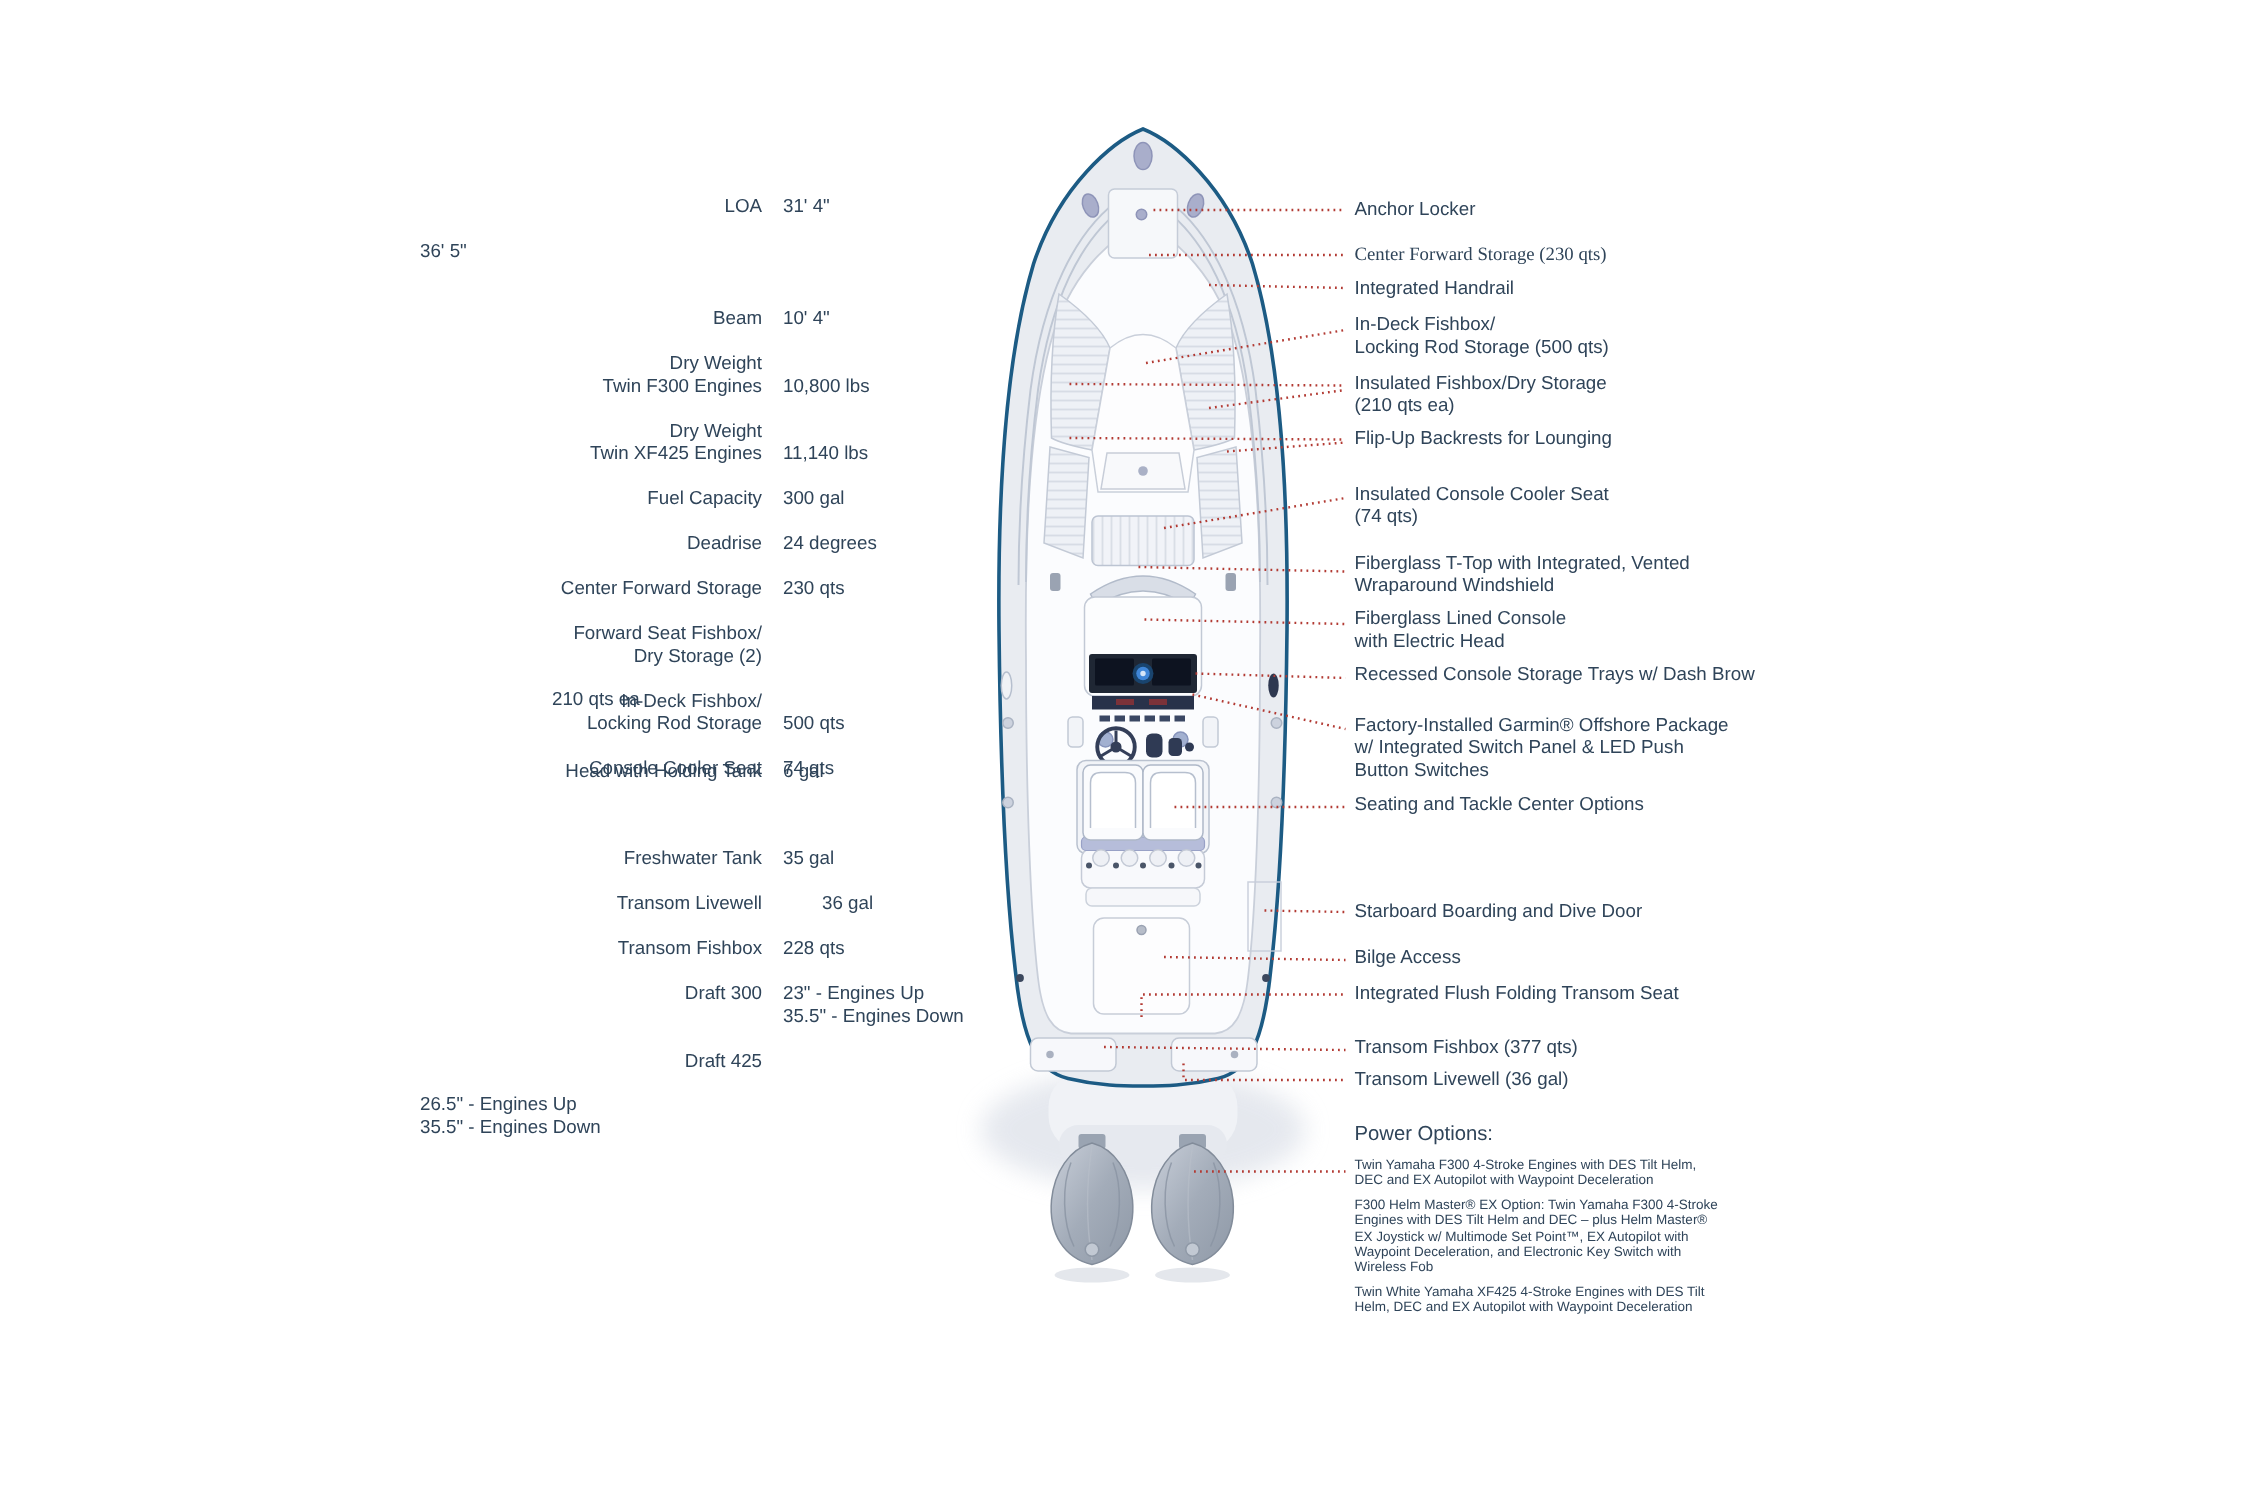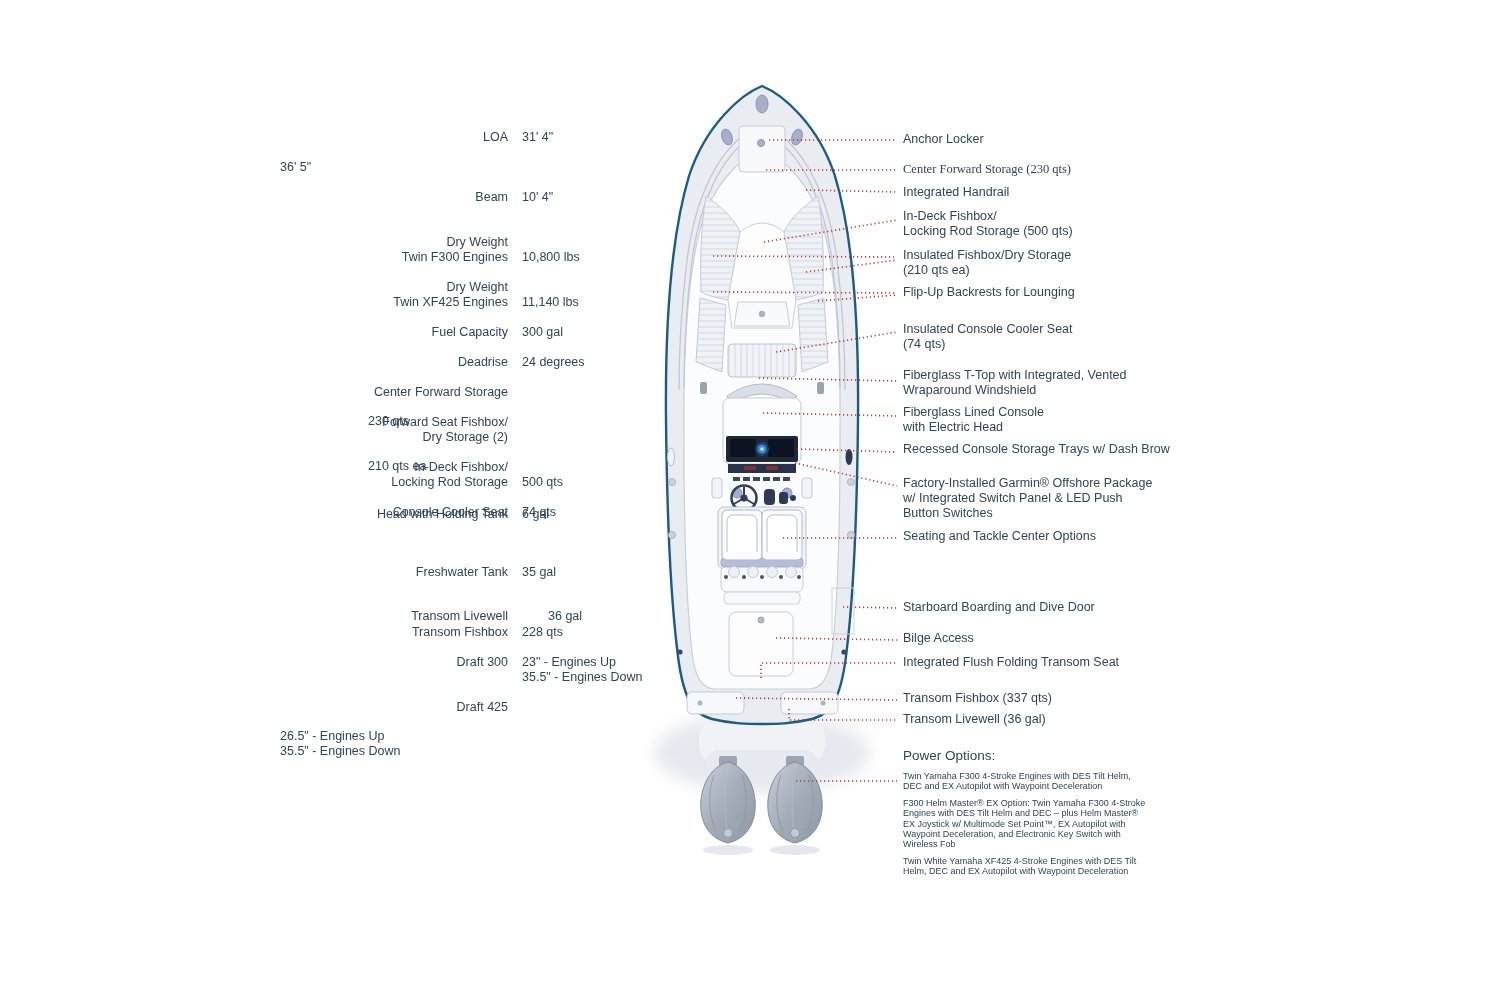--- a/index.html
+++ b/index.html
@@ -235,21 +235,21 @@
     </svg>
 
   <div id="spec-rows">
       <div class="spec-row" style="top: 130px;">
         <div class="spec-label">LOA</div>
         <div class="spec-value">31' 4"</div>
       </div>
       <div class="spec-row" style="top: 160px;">
         <div class="spec-value">36' 5"</div>
       </div>
-      <div class="spec-row" style="top: 190px;">
+      <div class="spec-row" style="top: 205px;">
         <div class="spec-label">Beam</div>
         <div class="spec-value">10' 4"</div>
       </div>
       <div class="spec-row" style="top: 235px;">
         <div class="spec-label">Dry Weight
 Twin F300 Engines</div>
         <div class="spec-value">10,800 lbs</div>
       </div>
       <div class="spec-row" style="top: 280px;">
         <div class="spec-label">Dry Weight
@@ -257,21 +257,21 @@
         <div class="spec-value">11,140 lbs</div>
       </div>
       <div class="spec-row" style="top: 325px;">
         <div class="spec-label">Fuel Capacity</div>
         <div class="spec-value">300 gal</div>
       </div>
       <div class="spec-row" style="top: 355px;">
         <div class="spec-label">Deadrise</div>
         <div class="spec-value">24 degrees</div>
       </div>
-      <div class="spec-row" style="top: 385px; flex-direction: column;">
+      <div class="spec-row" style="top: 385px;">
         <div class="spec-label">Center Forward Storage</div>
         <div class="spec-value">230 qts</div>
       </div>
       <div class="spec-row" style="top: 415px; flex-direction: column;">
         <div class="spec-label">Forward Seat Fishbox/
 Dry Storage (2)</div>
         <div class="spec-value">210 qts ea</div>
       </div>
       <div class="spec-row" style="top: 460px;">
         <div class="spec-label">In-Deck Fishbox/
@@ -283,21 +283,21 @@
         <div class="spec-value">74 qts</div>
       </div>
       <div class="spec-row" style="top: 507px;">
         <div class="spec-label">Head with Holding Tank</div>
         <div class="spec-value">6 gal</div>
       </div>
       <div class="spec-row" style="top: 565px;">
         <div class="spec-label">Freshwater Tank</div>
         <div class="spec-value">35 gal</div>
       </div>
-      <div class="spec-row" style="top: 609px; gap: 40px;">
+      <div class="spec-row" style="top: 595px; gap: 40px;">
         <div class="spec-label">Transom Livewell</div>
         <div class="spec-value">36 gal</div>
       </div>
       <div class="spec-row" style="top: 625px;">
         <div class="spec-label">Transom Fishbox</div>
         <div class="spec-value">228 qts</div>
       </div>
       <div class="spec-row align-start" style="top: 655px;">
         <div class="spec-label">Draft 300</div>
         <div class="spec-value">23" - Engines Up
@@ -326,21 +326,21 @@
       <div class="callout" style="top: 405px;">Fiberglass Lined Console
 with Electric Head</div>
       <div class="callout" style="top: 442px;">Recessed Console Storage Trays w/ Dash Brow</div>
       <div class="callout" style="top: 476px;">Factory-Installed Garmin® Offshore Package
 w/ Integrated Switch Panel &amp; LED Push
 Button Switches</div>
       <div class="callout" style="top: 529px;">Seating and Tackle Center Options</div>
       <div class="callout" style="top: 600px;">Starboard Boarding and Dive Door</div>
       <div class="callout" style="top: 631px;">Bilge Access</div>
       <div class="callout" style="top: 655px;">Integrated Flush Folding Transom Seat</div>
-      <div class="callout" style="top: 691px;">Transom Fishbox (337 qts)</div>
+      <div class="callout" style="top: 691px;">Transom Fishbox (377 qts)</div>
       <div class="callout" style="top: 712px;">Transom Livewell (36 gal)</div>
     </div>
 
   <div class="power" id="power-options" style="top: 748px;">
     <p class="power-heading">Power Options:</p>
     <div id="power-items">
         <p class="power-item">Twin Yamaha F300 4-Stroke Engines with DES Tilt Helm, DEC and EX Autopilot with Waypoint Deceleration</p>
         <p class="power-item">F300 Helm Master® EX Option: Twin Yamaha F300 4-Stroke Engines with DES Tilt Helm and DEC – plus Helm Master® EX Joystick w/ Multimode Set Point™, EX Autopilot with Waypoint Deceleration, and Electronic Key Switch with Wireless Fob</p>
         <p class="power-item">Twin White Yamaha XF425 4-Stroke Engines with DES Tilt Helm, DEC and EX Autopilot with Waypoint Deceleration</p>
       </div>

